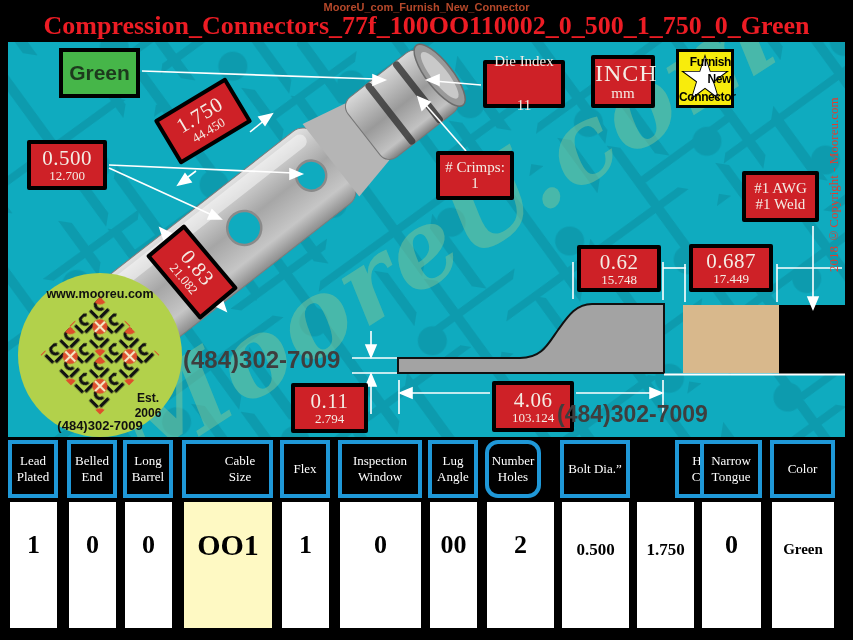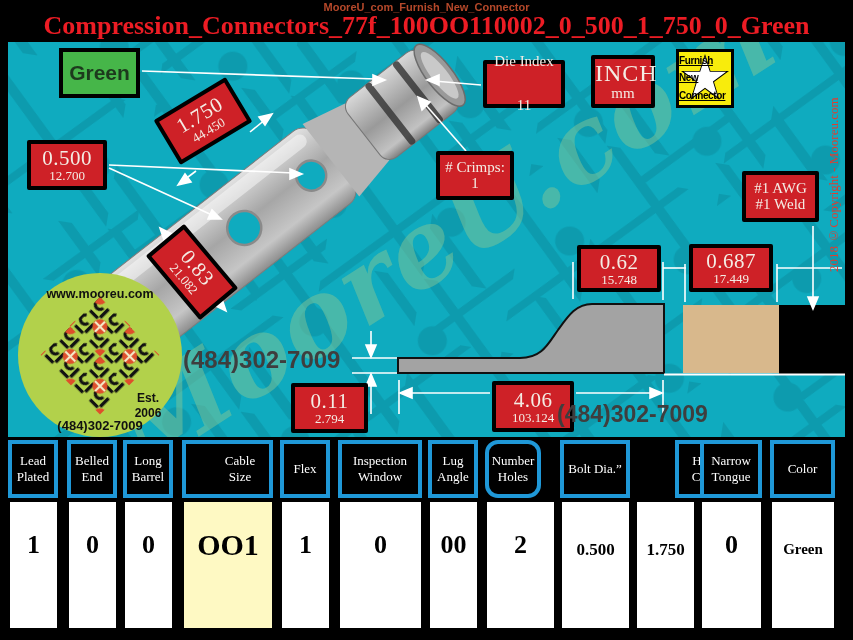--- a/index.html
+++ b/index.html
@@ -34,22 +34,22 @@
   .inchbig{font-size:24px;letter-spacing:1px;}
   
   .greenbtn{position:absolute;left:59px;top:48px;width:81px;height:50px;z-index:5;background:#46b649;
             border:4px solid #000;box-sizing:border-box;display:flex;align-items:center;justify-content:center;
             font-family:"Liberation Sans",sans-serif;font-weight:bold;font-size:21px;color:#1d3a1d;}
   .furnbtn{position:absolute;left:676px;top:49px;width:58px;height:59px;z-index:5;background:#f8ec0c;
            border:3px solid #000;box-sizing:border-box;}
   .star1,.star2{position:absolute;clip-path:polygon(50% 2%,61% 36%,98% 36%,68% 58%,79% 94%,50% 72%,21% 94%,32% 58%,2% 36%,39% 36%);}
   .star1{left:1px;top:1px;width:50px;height:50px;background:#000;}
   .star2{left:4px;top:4px;width:44px;height:44px;background:#fff;}
-  .furntxt{position:absolute;left:0;width:100%;text-align:left;z-index:2;
-           font-family:"Liberation Sans",sans-serif;font-weight:bold;font-size:10px;color:#000;letter-spacing:-.4px;text-decoration:underline;}
+  .furntxt{position:absolute;left:0;width:100%;text-align:right;z-index:2;
+           font-family:"Liberation Sans",sans-serif;font-weight:bold;font-size:12px;color:#000;letter-spacing:-.4px;}
   
   .phone{position:absolute;z-index:6;font-family:"Liberation Sans",sans-serif;font-weight:bold;color:#3e3e3e;}
   .copyr{position:absolute;left:826px;top:48px;height:224px;z-index:6;color:#e23c2e;
          font-family:"Liberation Serif",serif;font-size:13px;
          writing-mode:vertical-rl;transform:rotate(180deg);white-space:nowrap;}
   .logo{position:absolute;left:17px;top:272px;z-index:5;}
   
   .tblwrap{position:absolute;left:0;top:437px;width:853px;height:203px;background:#000;z-index:4;}
   .hcell{position:absolute;top:3px;height:58px;background:#000;border:4px solid #1f98d8;box-sizing:border-box;
          color:#fff;font-family:"Liberation Serif",serif;font-size:13px;text-align:center;

